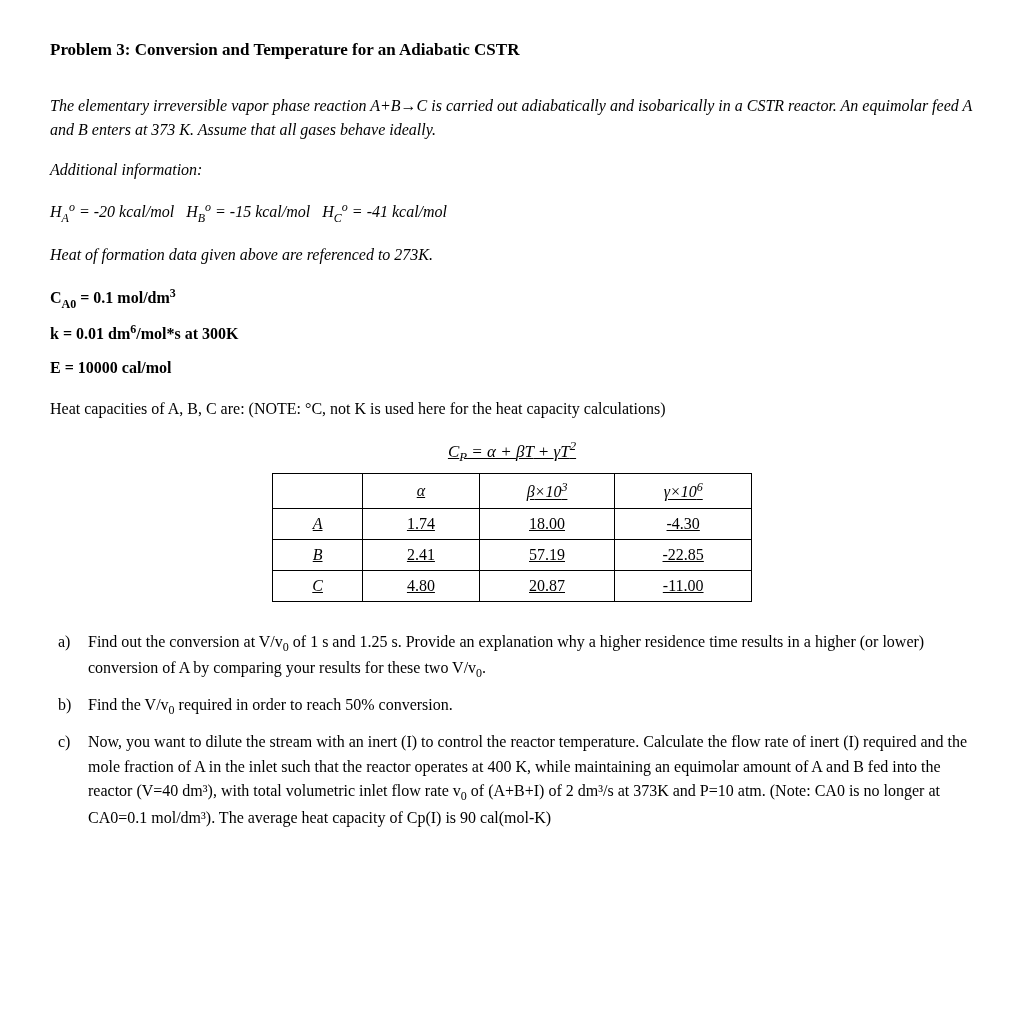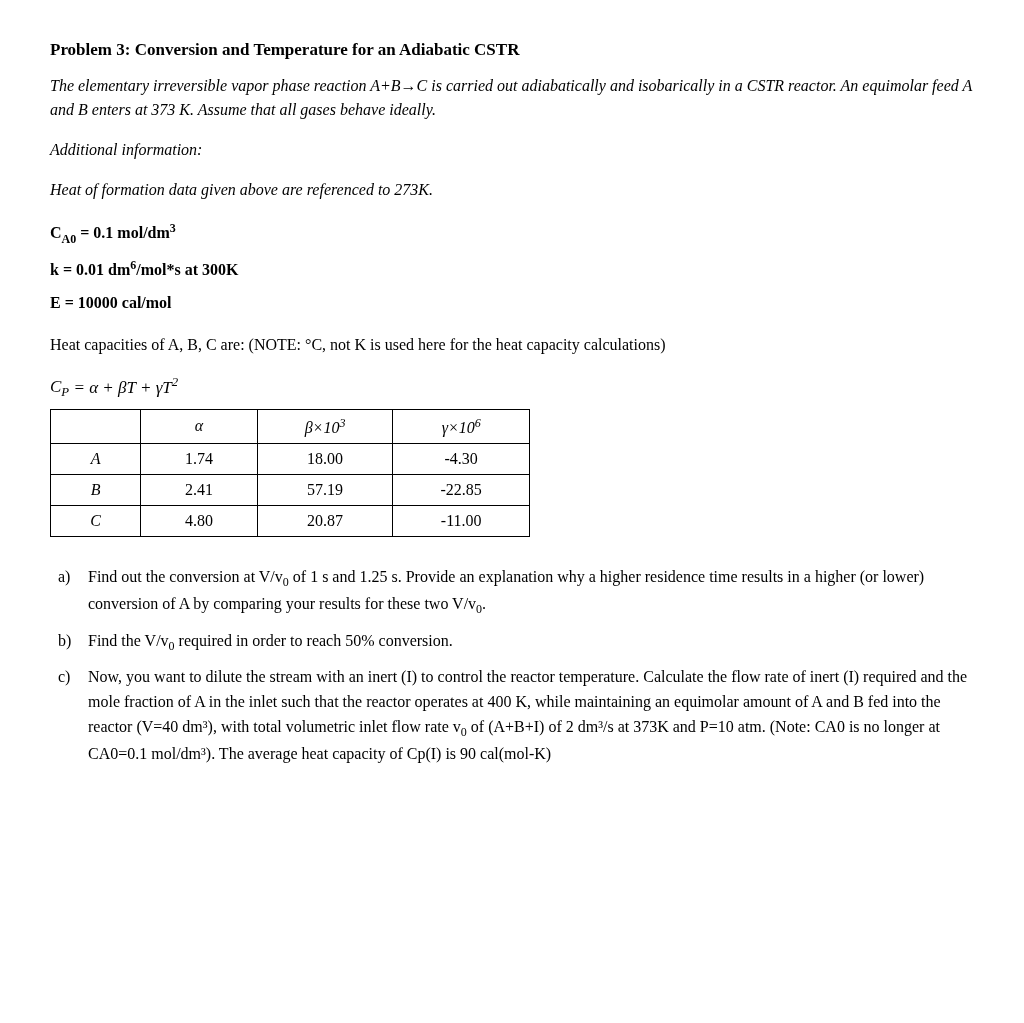--- a/index.html
+++ b/index.html
@@ -12,41 +12,42 @@
       font-family: "Times New Roman", Times, serif;
       font-size: 16px;
       color: #000000;
       padding: 40px 50px;
       width: 1024px;
       min-height: 1023px;
     }
     .problem-title {
       font-weight: bold;
       font-size: 17px;
-      margin-bottom: 14px;
+      margin-bottom: 34px;
     }
     .paragraph {
       margin-bottom: 16px;
       line-height: 1.5;
       font-style: italic;
     }
     .data-block {
       margin-bottom: 6px;
       line-height: 1.7;
       font-weight: bold;
     }
     .heat-cap-section {
       margin-bottom: 4px;
       line-height: 1.5;
     }
     .table-container {
       display: flex;
       flex-direction: column;
-      align-items: flex-start;
+      align-items: center;
       margin: 18px 0 28px 0;
+      text-decoration: underline;
     }
     .cp-formula {
       font-style: italic;
       font-size: 17px;
       margin-bottom: 8px;
       text-align: center;
     }
     table {
       border-collapse: collapse;
       min-width: 480px;
@@ -91,20 +92,23 @@
 <body>
 
 <div>
 
   <div class="problem-title">Problem 3: Conversion and Temperature for an Adiabatic CSTR</div>
 
   <div class="paragraph">The elementary irreversible vapor phase reaction A+B→C is carried out adiabatically and isobarically in a CSTR reactor. An equimolar feed A and B enters at 373 K. Assume that all gases behave ideally.</div>
 
   <div class="paragraph">Additional information:</div>
 
+  <div class="paragraph">
+    H<sub>A</sub><sup>o</sup> = -20 kcal/mol &nbsp; H<sub>B</sub><sup>o</sup> = -15 kcal/mol &nbsp; H<sub>C</sub><sup>o</sup> = -41 kcal/mol
+  </div>
 
   <div class="paragraph">Heat of formation data given above are referenced to 273K.</div>
 
   <div class="data-block">
     C<sub>A0</sub> = 0.1 mol/dm<sup>3</sup>
   </div>
   <div class="data-block">
     k = 0.01 dm<sup>6</sup>/mol*s at 300K
   </div>
   <div class="data-block" style="margin-bottom:16px;">

